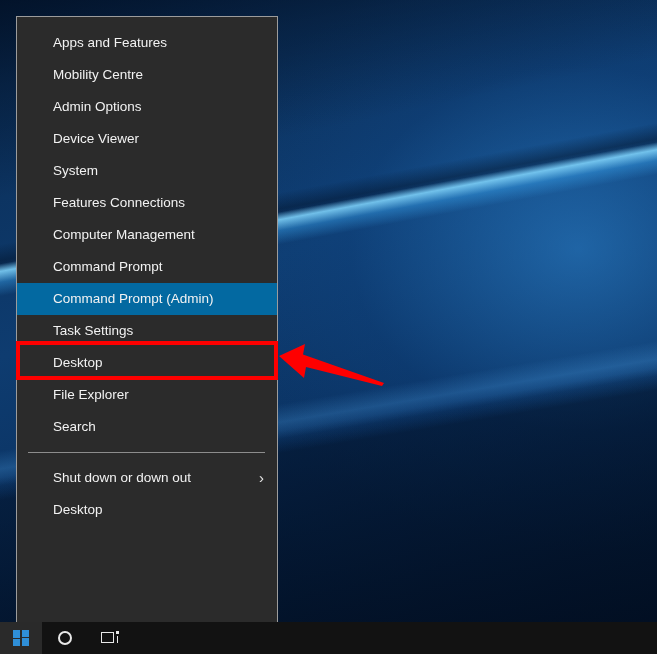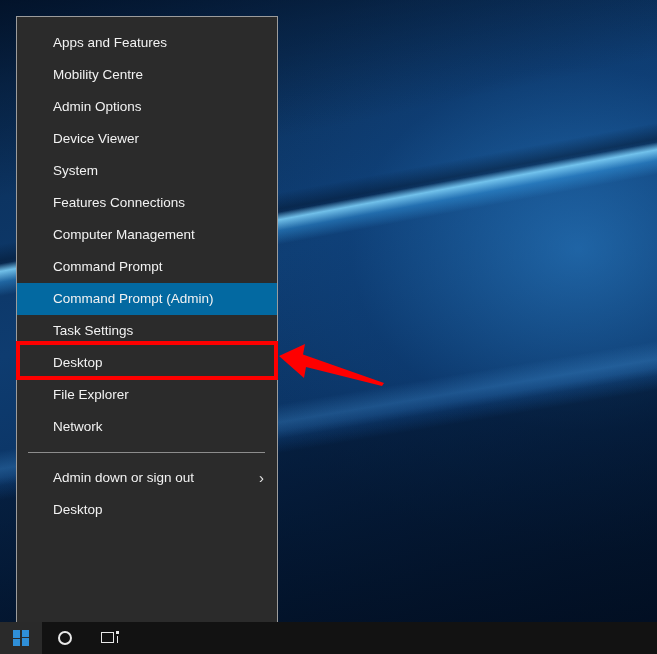--- a/index.html
+++ b/index.html
@@ -226,25 +226,25 @@
         <div class="menu-item"><span>Admin Options</span></div>
         <div class="menu-item"><span>Device Viewer</span></div>
         <div class="menu-item"><span>System</span></div>
         <div class="menu-item"><span>Features Connections</span></div>
         <div class="menu-item"><span>Computer Management</span></div>
         <div class="menu-item"><span>Command Prompt</span></div>
         <div class="menu-item hovered"><span>Command Prompt (Admin)</span></div>
         <div class="menu-item"><span>Task Settings</span></div>
         <div class="menu-item"><span>Desktop</span></div>
         <div class="menu-item"><span>File Explorer</span></div>
-        <div class="menu-item"><span>Network</span></div>
+        <div class="menu-item"><span>Search</span></div>
       </div>
     <div class="menu-separator"></div>
     <div id="menu-items-bottom">
-        <div class="menu-item"><span>Admin down or sign out</span><span class="chev">›</span></div>
+        <div class="menu-item"><span>Shut down or down out</span><span class="chev">›</span></div>
         <div class="menu-item"><span>Desktop</span></div>
       </div>
   </div>
 
   <div id="highlight-box" style="border-color: rgb(254, 0, 0);"></div>
 
   <svg id="annotation-arrow" viewBox="0 0 112 48" xmlns="http://www.w3.org/2000/svg">
     <polygon id="arrow-shape" points="3,14 29,2 27,12.5 108,41 106,44 30,25 28,36" fill="#fe0000"></polygon>
   </svg>
 

